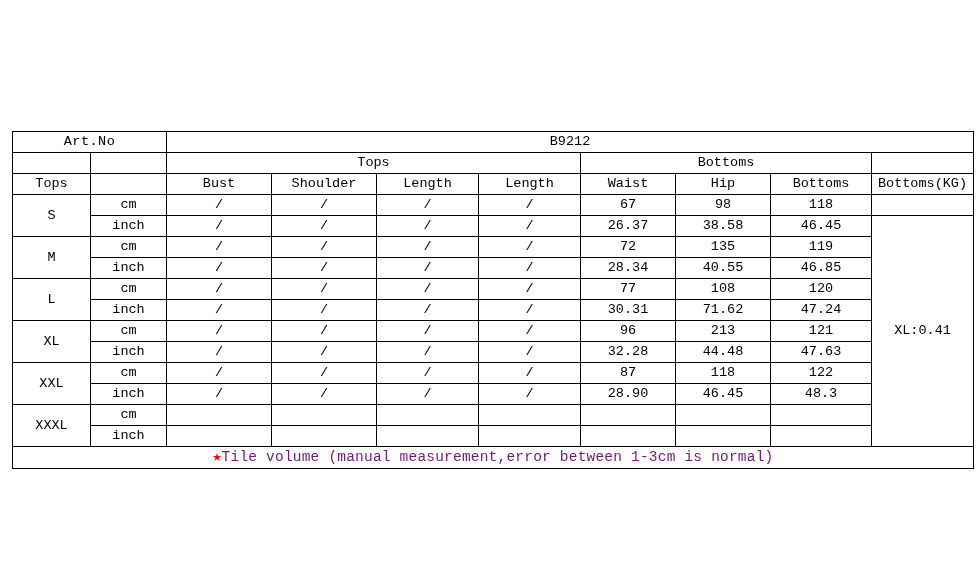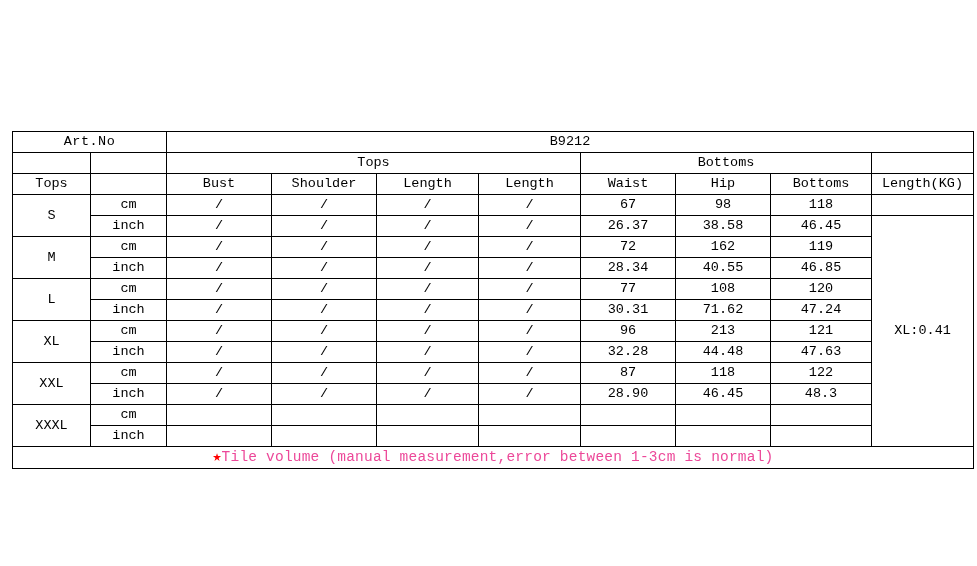--- a/index.html
+++ b/index.html
@@ -86,21 +86,21 @@
   td.weight-cell {
     font-size: 14px;
     vertical-align: middle;
   }
   .note-row td {
     border: 1px solid #000;
     height: 25px;
     line-height: 25px;
   }
   .note-text {
-    color: #ec4899;
+    color: #701a75;
     font-family: "Liberation Mono", monospace;
     font-size: 14.5px;
     letter-spacing: 0.2px;
   }
   .star {
     color: #ff0000;
     font-size: 15px;
   }
 </style>
 </head>
@@ -138,21 +138,21 @@
       <tr>
         <td class="head-cell">Tops</td>
         <td class="blank-cell"></td>
         <td class="head-cell">Bust</td>
         <td class="head-cell">Shoulder</td>
         <td class="head-cell">Length</td>
         <td class="head-cell">Length</td>
         <td class="head-cell">Waist</td>
         <td class="head-cell">Hip</td>
         <td class="head-cell">Bottoms</td>
-        <td class="head-cell">Length(KG)</td>
+        <td class="head-cell">Bottoms(KG)</td>
       </tr>
 
       <tr>
         <td class="size-cell" rowspan="2">S</td>
         <td class="unit-cell">cm</td>
         <td class="val-cell">/</td>
         <td class="val-cell">/</td>
         <td class="val-cell">/</td>
         <td class="val-cell">/</td>
         <td class="val-cell">67</td>
@@ -173,21 +173,21 @@
       </tr>
 
       <tr>
         <td class="size-cell" rowspan="2">M</td>
         <td class="unit-cell">cm</td>
         <td class="val-cell">/</td>
         <td class="val-cell">/</td>
         <td class="val-cell">/</td>
         <td class="val-cell">/</td>
         <td class="val-cell">72</td>
-        <td class="val-cell">162</td>
+        <td class="val-cell">135</td>
         <td class="val-cell">119</td>
       </tr>
       <tr>
         <td class="unit-cell">inch</td>
         <td class="val-cell">/</td>
         <td class="val-cell">/</td>
         <td class="val-cell">/</td>
         <td class="val-cell">/</td>
         <td class="val-cell">28.34</td>
         <td class="val-cell">40.55</td>

